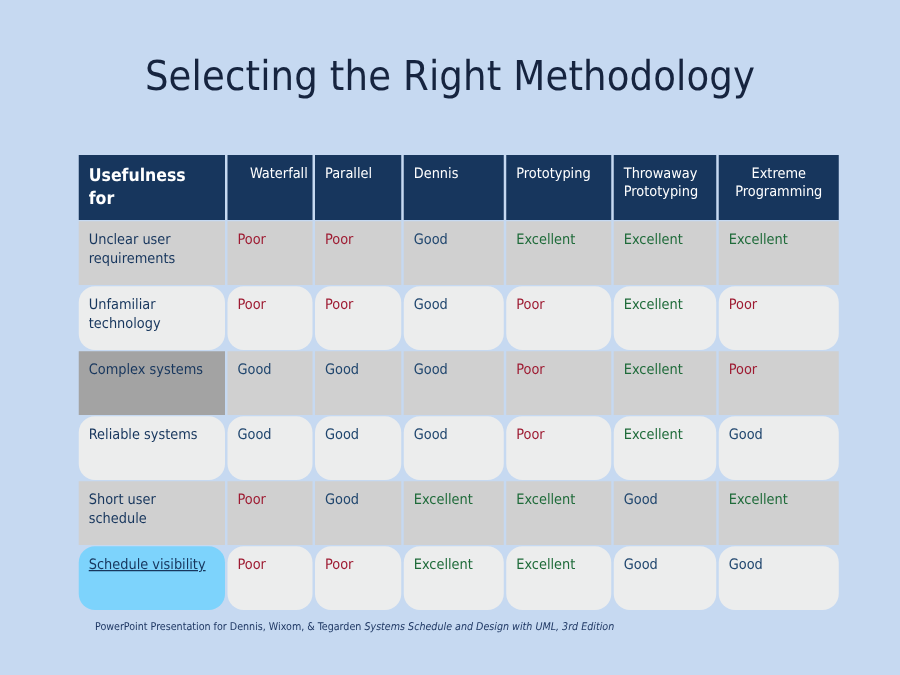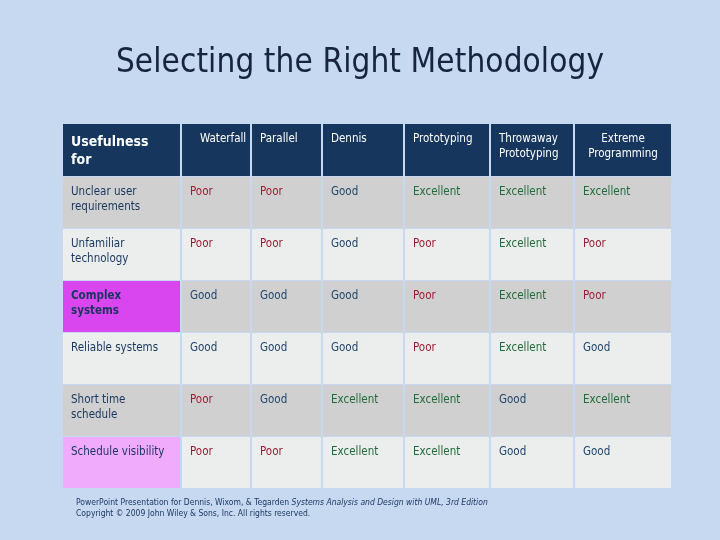--- a/index.html
+++ b/index.html
@@ -71,21 +71,21 @@
   }
   thead th.first {
     font-size: 14px;
     font-weight: bold;
     line-height: 18px;
     padding-top: 8px;
   }
 
   
   tbody tr.shade td { background: #d0d0d0; }
-  tbody tr.plain td { background: #eceded; }
+  tbody tr.plain td { background: #eceded; border-radius: 13px; }
   tbody td { height: 38px; }
 
   td.rowhead {
     color: #17365d;
     font-size: 14px;
     line-height: 19px;
     padding-top: 8px;
     margin-left: 20px;
   }
   td.val { font-size: 12.5px; padding-top: 9px; }
@@ -166,59 +166,58 @@
           <tr class="plain">
             <td class="rowhead" style="background: rgb(236, 237, 237);">Unfamiliar technology</td>
             <td class="val v-poor" style="color: rgb(158, 27, 50); background: rgb(236, 237, 237);">Poor</td>
             <td class="val v-poor" style="color: rgb(158, 27, 50); background: rgb(236, 237, 237);">Poor</td>
             <td class="val v-good" style="color: rgb(32, 70, 110); background: rgb(236, 237, 237);">Good</td>
             <td class="val v-poor" style="color: rgb(158, 27, 50); background: rgb(236, 237, 237);">Poor</td>
             <td class="val v-exc" style="color: rgb(31, 107, 58); background: rgb(236, 237, 237);">Excellent</td>
             <td class="val v-poor" style="color: rgb(158, 27, 50); background: rgb(236, 237, 237);">Poor</td>
           </tr>
           <tr class="shade">
-            <td class="rowhead" style="background: #d946ef; font-weight: bold;">Complex systems</td>
+            <td class="rowhead" style="background: #a3a3a3;">Complex systems</td>
             <td class="val v-good" style="color: rgb(32, 70, 110); background: rgb(208, 208, 208);">Good</td>
             <td class="val v-good" style="color: rgb(32, 70, 110); background: rgb(208, 208, 208);">Good</td>
             <td class="val v-good" style="color: rgb(32, 70, 110); background: rgb(208, 208, 208);">Good</td>
             <td class="val v-poor" style="color: rgb(158, 27, 50); background: rgb(208, 208, 208);">Poor</td>
             <td class="val v-exc" style="color: rgb(31, 107, 58); background: rgb(208, 208, 208);">Excellent</td>
             <td class="val v-poor" style="color: rgb(158, 27, 50); background: rgb(208, 208, 208);">Poor</td>
           </tr>
           <tr class="plain">
             <td class="rowhead" style="background: rgb(236, 237, 237);">Reliable systems</td>
             <td class="val v-good" style="color: rgb(32, 70, 110); background: rgb(236, 237, 237);">Good</td>
             <td class="val v-good" style="color: rgb(32, 70, 110); background: rgb(236, 237, 237);">Good</td>
             <td class="val v-good" style="color: rgb(32, 70, 110); background: rgb(236, 237, 237);">Good</td>
             <td class="val v-poor" style="color: rgb(158, 27, 50); background: rgb(236, 237, 237);">Poor</td>
             <td class="val v-exc" style="color: rgb(31, 107, 58); background: rgb(236, 237, 237);">Excellent</td>
             <td class="val v-good" style="color: rgb(32, 70, 110); background: rgb(236, 237, 237);">Good</td>
           </tr>
           <tr class="shade">
-            <td class="rowhead" style="background: rgb(208, 208, 208);">Short time schedule</td>
+            <td class="rowhead" style="background: rgb(208, 208, 208);">Short user schedule</td>
             <td class="val v-poor" style="color: rgb(158, 27, 50); background: rgb(208, 208, 208);">Poor</td>
             <td class="val v-good" style="color: rgb(32, 70, 110); background: rgb(208, 208, 208);">Good</td>
             <td class="val v-exc" style="color: rgb(31, 107, 58); background: rgb(208, 208, 208);">Excellent</td>
             <td class="val v-exc" style="color: rgb(31, 107, 58); background: rgb(208, 208, 208);">Excellent</td>
             <td class="val v-good" style="color: rgb(32, 70, 110); background: rgb(208, 208, 208);">Good</td>
             <td class="val v-exc" style="color: rgb(31, 107, 58); background: rgb(208, 208, 208);">Excellent</td>
           </tr>
           <tr class="plain">
-            <td class="rowhead" style="background: #f0abfc;">Schedule visibility</td>
+            <td class="rowhead" style="background: #7dd3fc; text-decoration: underline;">Schedule visibility</td>
             <td class="val v-poor" style="color: rgb(158, 27, 50); background: rgb(236, 237, 237);">Poor</td>
             <td class="val v-poor" style="color: rgb(158, 27, 50); background: rgb(236, 237, 237);">Poor</td>
             <td class="val v-exc" style="color: rgb(31, 107, 58); background: rgb(236, 237, 237);">Excellent</td>
             <td class="val v-exc" style="color: rgb(31, 107, 58); background: rgb(236, 237, 237);">Excellent</td>
             <td class="val v-good" style="color: rgb(32, 70, 110); background: rgb(236, 237, 237);">Good</td>
             <td class="val v-good" style="color: rgb(32, 70, 110); background: rgb(236, 237, 237);">Good</td>
           </tr>
         </tbody>
     </table>
   </div>
 
   <div id="footer">
     <div id="footer-text">
-      <div id="footer-line1"><span>PowerPoint Presentation for Dennis, Wixom, &amp; Tegarden </span><span class="ital">Systems Analysis and Design with UML, 3rd Edition</span></div>
-      <div id="footer-line2">Copyright © 2009 John Wiley &amp; Sons, Inc.  All rights reserved.</div>
+      <div id="footer-line1"><span>PowerPoint Presentation for Dennis, Wixom, &amp; Tegarden </span><span class="ital">Systems Schedule and Design with UML, 3rd Edition</span></div>
     </div>
   </div>
 
 </div>
 
 </body></html>

